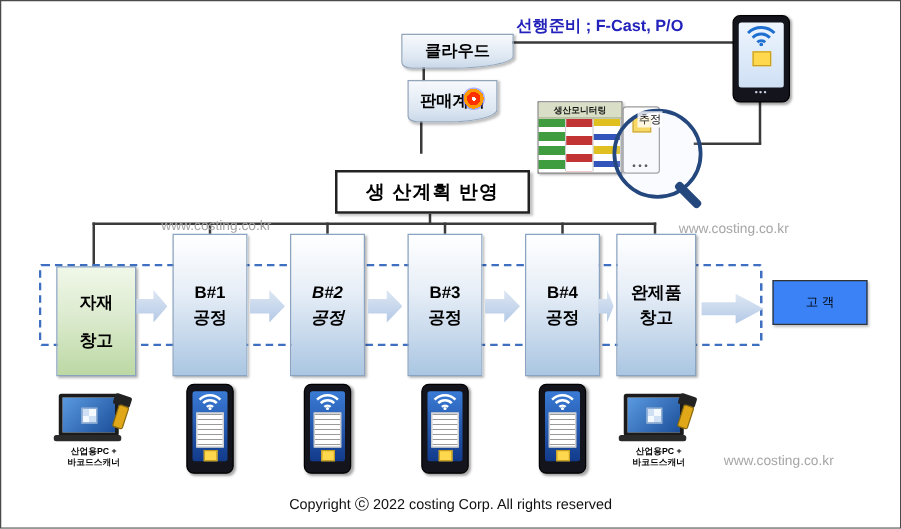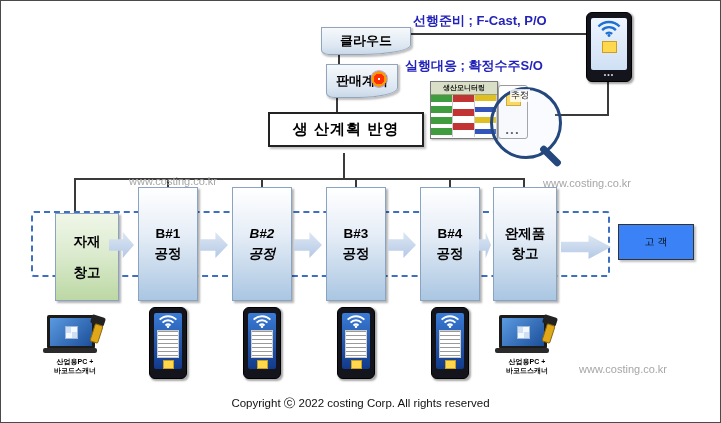--- a/index.html
+++ b/index.html
@@ -9,21 +9,21 @@
   
   .ln{position:absolute;background:#3a3a3a;}
   .arrow-left{position:absolute;width:0;height:0;border-top:5px solid transparent;
               border-bottom:5px solid transparent;border-right:10px solid #3a3a3a;}
 
   
   .doc{position:absolute;border:1px solid #93a5bb;background:linear-gradient(180deg,#f6f9fc 0%,#dde7f2 70%,#c9d8e8 100%);
        display:flex;align-items:center;justify-content:center;font-weight:bold;font-size:13px;color:#000;
        box-shadow:1.5px 1.5px 2px rgba(0,0,0,.25);border-bottom-right-radius:55% 10px;border-bottom-left-radius:8px 5px;margin-left:24px;}
 
-  .planbox{position:absolute;left:267px;top:111px;width:152px;height:31px;background:#fff;border:2px solid #222;
+  .planbox{position:absolute;left:267px;top:135px;width:152px;height:31px;background:#fff;border:2px solid #222;
            display:flex;align-items:center;justify-content:center;font-weight:bold;font-size:15px;letter-spacing:1px;
            box-shadow:2px 2px 2px rgba(0,0,0,.25);}
 
   .ann{position:absolute;font-weight:bold;font-size:13px;color:#2323bb;white-space:nowrap;}
 
   
   .monitor{position:absolute;left:429px;top:80px;width:66px;height:56px;border:1px solid #7a7a7a;background:#fff;
            box-shadow:1px 1px 2px rgba(0,0,0,.3);}
   .monitor .mtitle{height:12px;background:#d9dfc6;border-bottom:1px solid #9aa27e;font-size:7px;font-weight:bold;
            color:#111;display:flex;align-items:center;justify-content:center;white-space:nowrap;}
@@ -120,21 +120,20 @@
   <div class="doc" style="left:301px;top:63px;width:70px;height:32px;">
     <span>판매계획</span>
   </div>
   <div class="sun"></div>
 
   <div class="planbox">
     <span>생 산계획 반영</span>
   </div>
 
   <div class="ann" style="left:412px;top:11px;">선행준비 ; F-Cast, P/O</div>
-  <div class="ann" style="left:404px;top:56px;">실행대응 ; 확정수주S/O</div>
 
   <div class="monitor">
     <div class="mtitle">생산모니터링</div>
     <div class="mbody">
       <div class="stripe s1"></div>
       <div class="stripe s2"></div>
       <div class="stripe s3"></div>
     </div>
   </div>
   <div class="phonepanel">
@@ -157,21 +156,21 @@
     </div>
     <div class="homedots">•••</div>
   </div>
 
   <div class="wm" style="left:128px;top:126px;">www.costing.co.kr</div>
   <div class="wm" style="left:542px;top:128px;">www.costing.co.kr</div>
   <div class="wm" style="left:578px;top:314px;">www.costing.co.kr</div>
 
   <div class="dashed"></div>
 
-  <div class="pbox green" style="left:54px;top:212px;width:62px;height:86px;gap:11px;">
+  <div class="pbox green" style="left:44px;top:212px;width:62px;height:86px;gap:11px;">
     <span>자재</span>
     <span>창고</span>
   </div>
   <div class="pbox" style="left:137px;top:186px;width:58px;height:112px;">
     <span>B#1</span>
     <span>공정</span>
   </div>
   <div class="pbox" style="left:231px;top:186px;width:58px;height:112px;font-style:italic;">
     <span>B#2</span>
     <span>공정</span>

